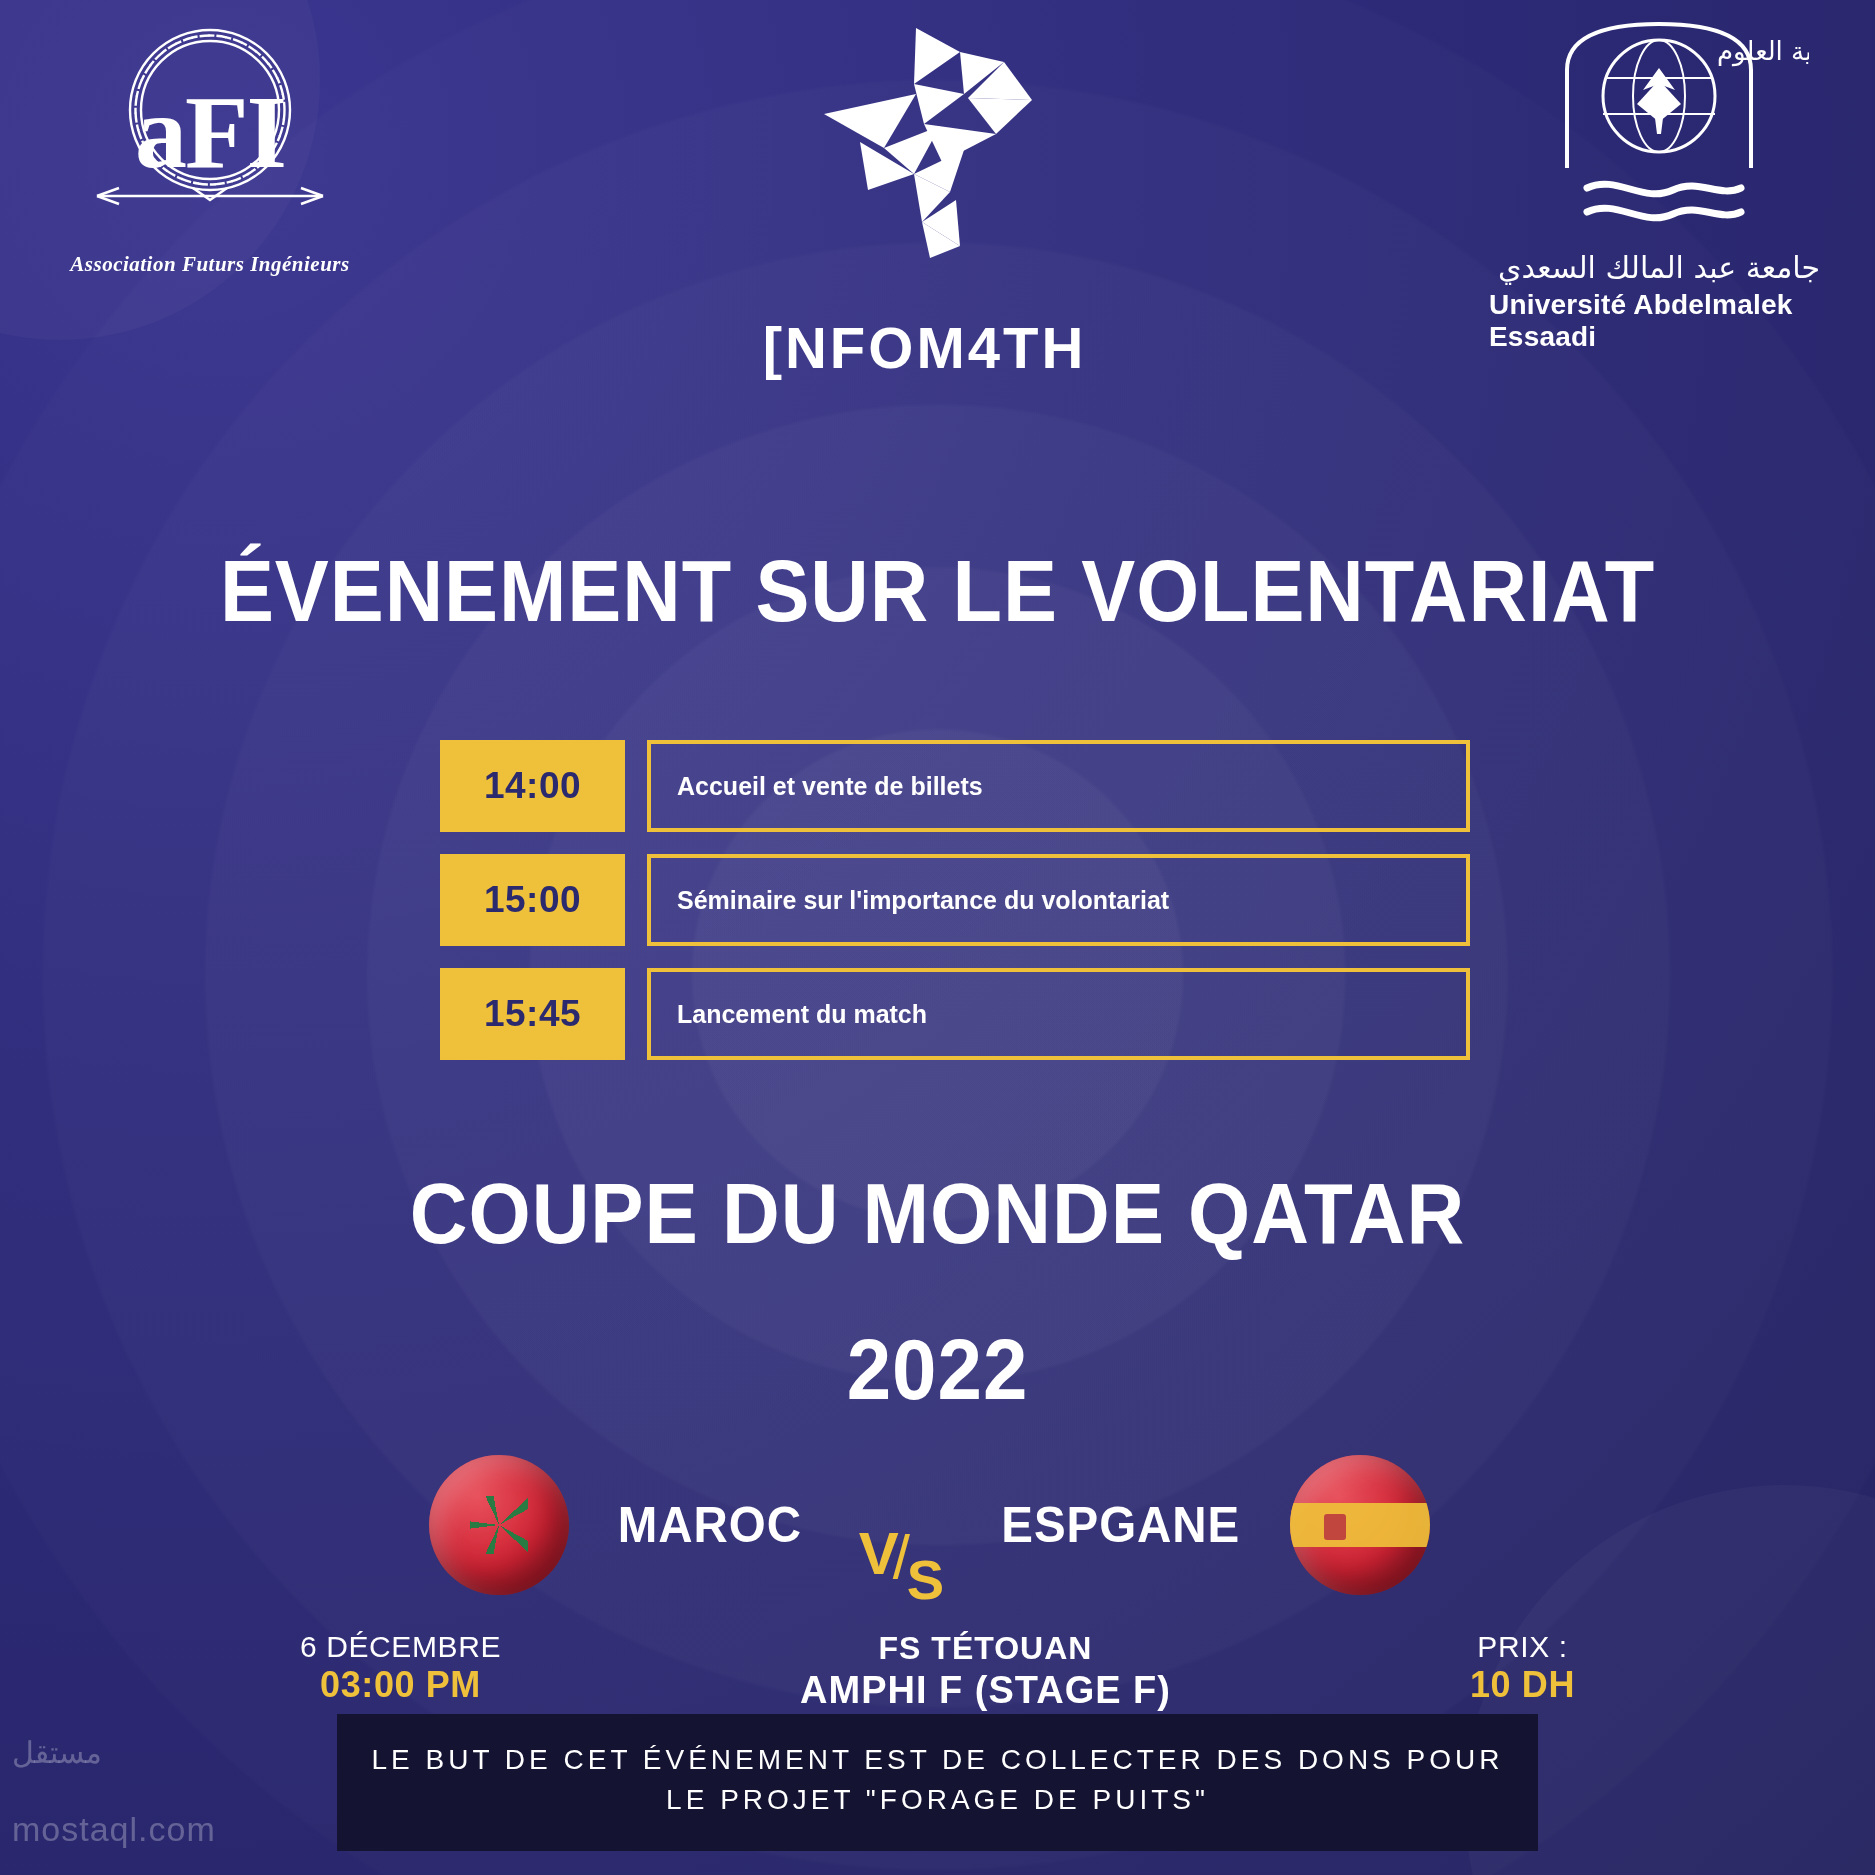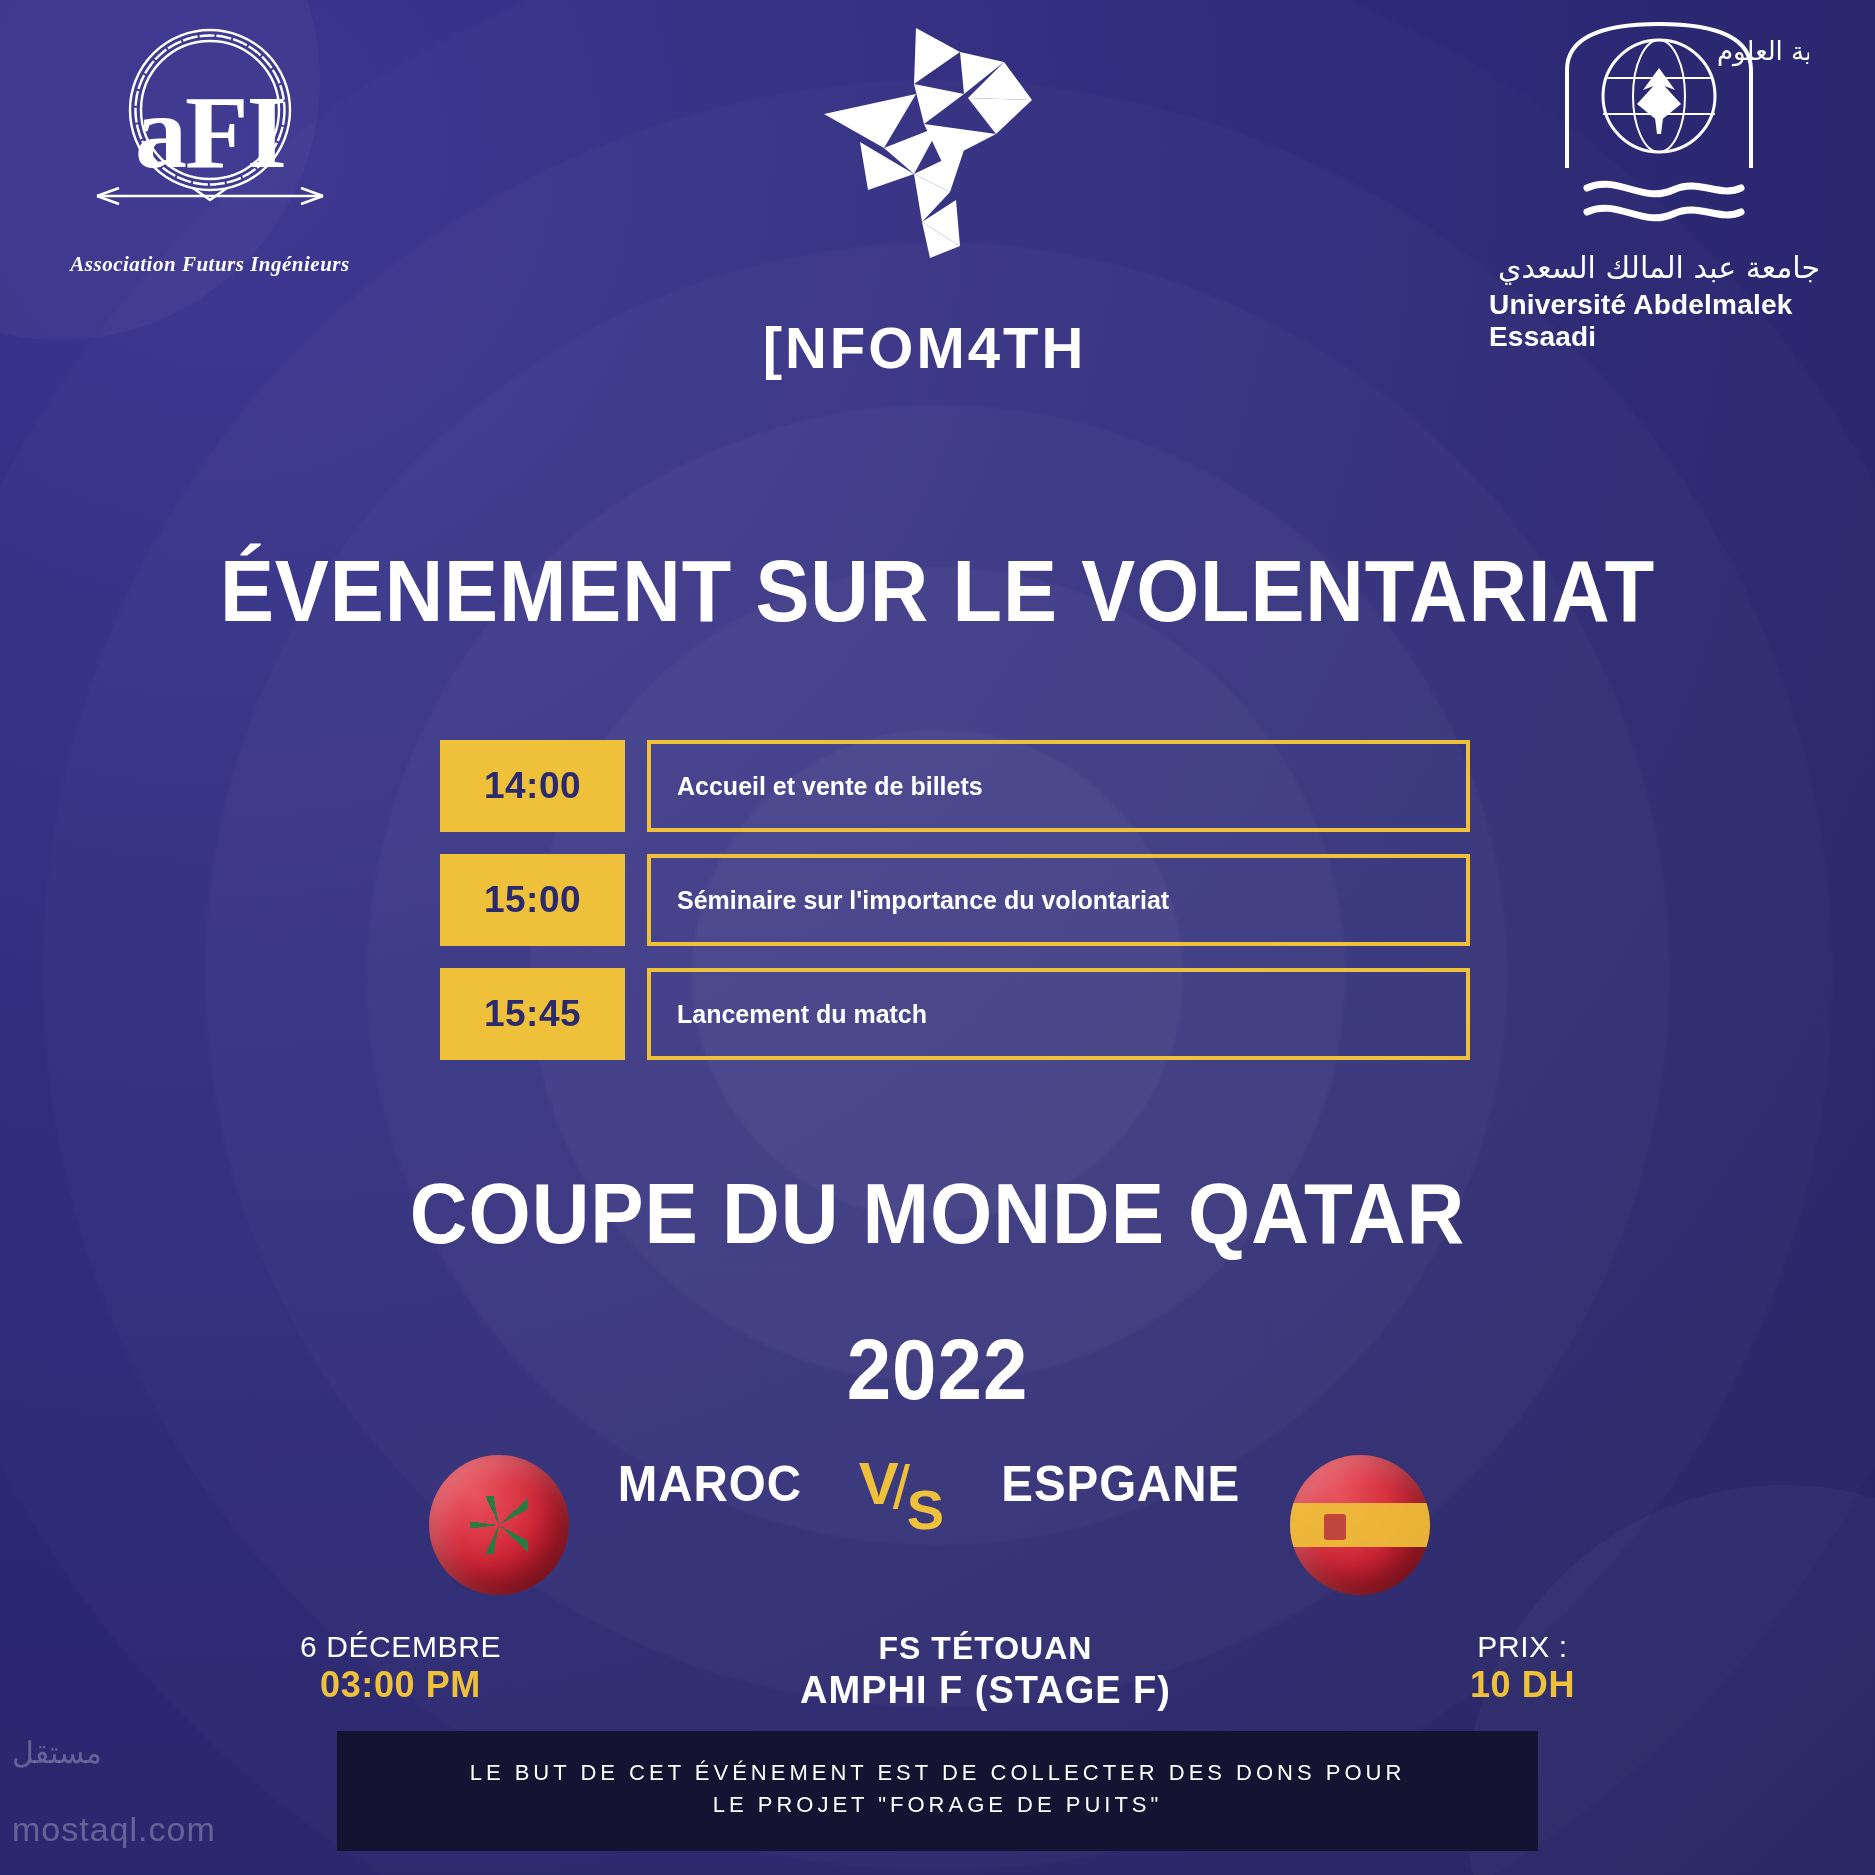--- a/index.html
+++ b/index.html
@@ -113,21 +113,21 @@
   .wc-year {
     position: absolute; top: 1320px; left: 0; right: 0;
     text-align: center; color: #fff;
     font-weight: bold; font-size: 86px; letter-spacing: 1px;
     transform: scaleX(0.93);
   }
 
   
   .match {
     position: absolute; top: 1455px; left: 0; right: 16px;
-    display: flex; justify-content: center; gap: 44px;
+    display: flex; align-items: center; justify-content: center; gap: 44px;
   }
   .ball { width: 140px; height: 140px; border-radius: 50%; position: relative; overflow: hidden;
           box-shadow: inset -14px -16px 30px rgba(0,0,0,0.35), inset 12px 12px 24px rgba(255,255,255,0.25); }
   .ball-ma { background: radial-gradient(circle at 35% 30%, #e8505b 0%, #cf2233 55%, #9c1424 100%); }
   .ball-es { background: radial-gradient(circle at 35% 30%, #e8505b 0%, #cf2233 55%, #9c1424 100%); }
   .ball-ma::after {
     content: ""; position: absolute; left: 50%; top: 50%; width: 58px; height: 58px;
     transform: translate(-50%,-50%);
     background:
       conic-gradient(from 18deg, transparent 0 8%, #2a7a43 8% 12%, transparent 12% 28%,
@@ -168,21 +168,21 @@
   .info-center .l1 { color: #fff; font-weight: bold; font-size: 32px; letter-spacing: 1px;}
   .info-center .l2 { color: #fff; font-weight: bold; font-size: 38px; letter-spacing: 1px; margin-top: 2px;}
 
   
   .purpose {
     position: absolute; left: 337px; right: 337px; bottom: 24px;
     background: #141331; padding: 26px 20px 30px;
     text-align: center;
   }
   .purpose div {
-    color: #ffffff; font-size: 22px; letter-spacing: 4px; line-height: 1.45; text-align: center;
+    color: #ffffff; font-size: 28px; letter-spacing: 4px; line-height: 1.45; text-align: center;
   }
 
   .watermark {
     position: absolute; left: 12px; right: 0; bottom: 26px; text-align: left;
     color: rgba(255,255,255,0.28); font-size: 34px; letter-spacing: 1px;
     pointer-events: none;
   }
   .watermark .ar { font-size: 30px; display:block; margin-bottom: 40px; }
 </style>
 </head>

